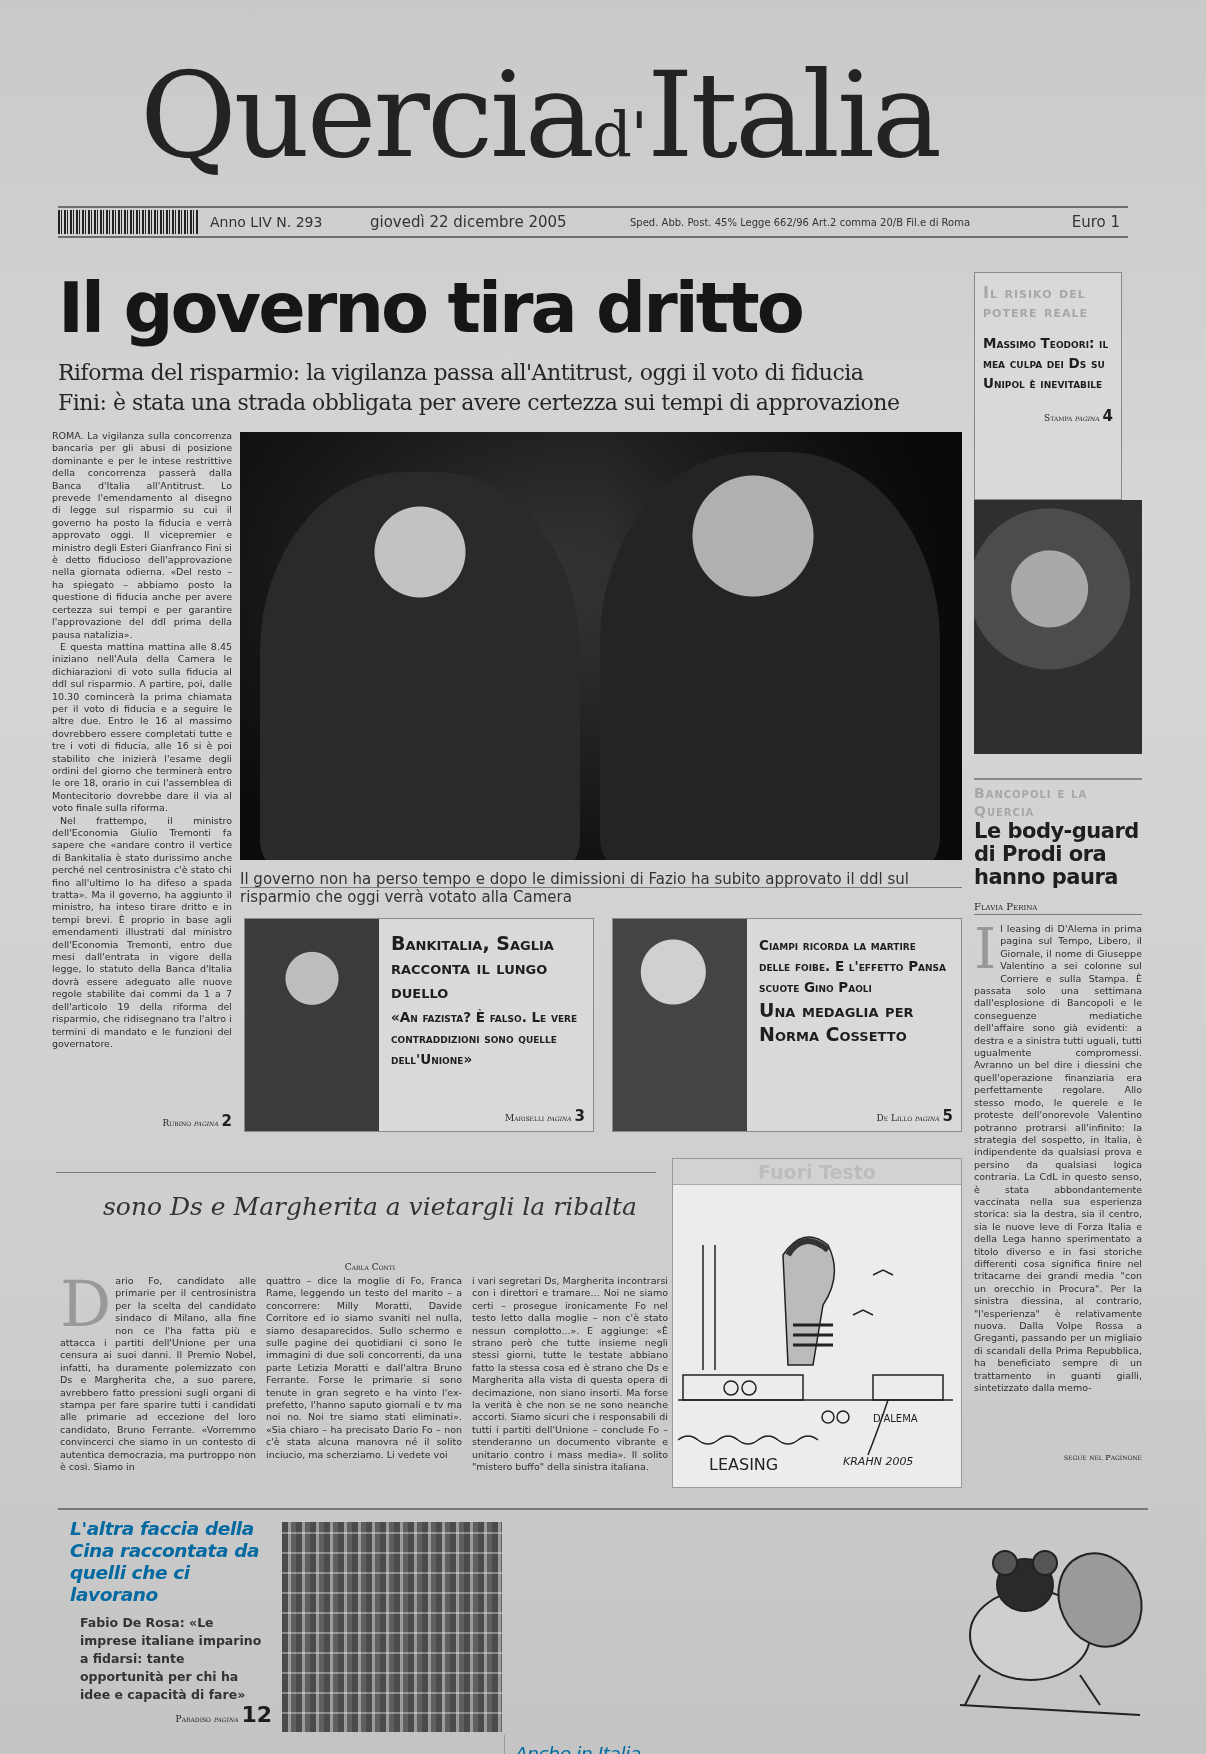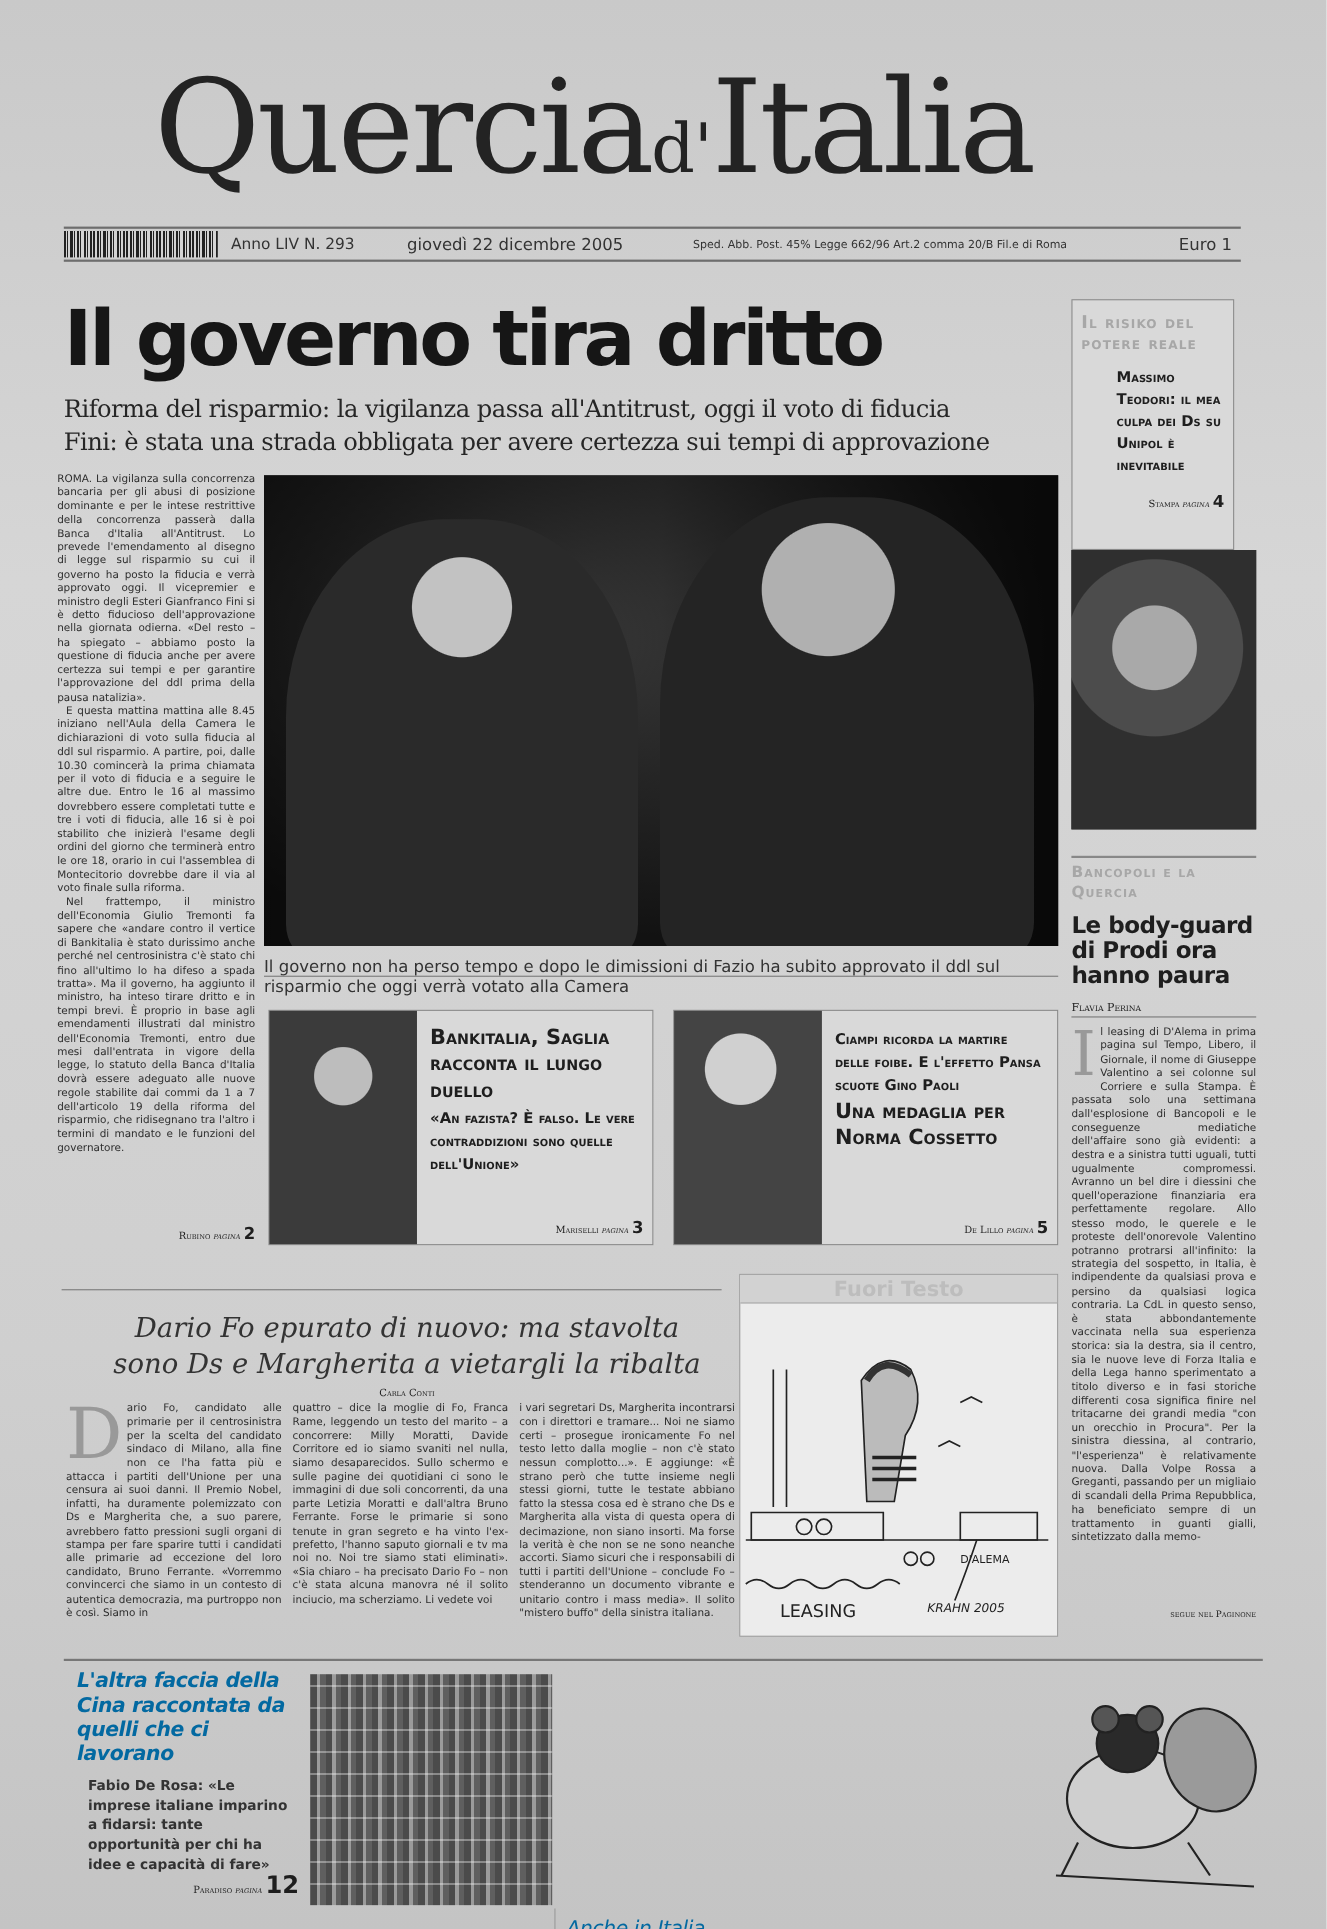--- a/index.html
+++ b/index.html
@@ -60,21 +60,21 @@
     background: radial-gradient(circle at 45% 35%, #a9a9a9 0 38px, #4c4c4c 39px 80px, #2f2f2f 81px), #3a3a3a; }
 
   .box-small { top: 918px; height: 214px; display: flex; }
   .box-small .pic { width: 134px; height: 100%; }
   .box-small .txt { flex: 1; padding: 12px 10px 6px 12px; position: relative; }
   .box-small .big { font-size: 19px; line-height: 24px; }
   .box-small .sub { font-size: 13.5px; line-height: 21px; margin-top: 4px; }
   .box-small .ref { position: absolute; right: 8px; bottom: 6px; }
 
   .right-col { left: 974px; top: 778px; width: 168px; }
-  .right-col .title { font-size: 21px; font-weight: bold; line-height: 23px; margin-top: 10px; letter-spacing: -0.5px; }
+  .right-col .title { font-size: 21px; font-weight: bold; line-height: 23px; letter-spacing: -0.5px; }
   .right-col .author { font-family: "DejaVu Serif", serif; font-size: 10px; font-variant: small-caps; margin-top: 12px;
     border-bottom: 1px solid #777; padding-bottom: 2px; }
   .dropcap { float: left; font-family: "DejaVu Serif", serif; font-size: 56px; line-height: 52px; color: #999; margin-right: 4px; }
 
   .fo-title { left: 90px; top: 1190px; width: 560px; text-align: center; font-family: "DejaVu Serif", serif;
     font-style: italic; font-size: 25px; line-height: 33px; color: #333; }
   .fo-author { left: 320px; top: 1262px; width: 100px; text-align: center; font-family: "DejaVu Serif", serif;
     font-size: 9px; font-variant: small-caps; }
   .fo-col { top: 1275px; width: 196px; height: 230px; overflow: hidden; }
 
@@ -125,21 +125,21 @@
 
 <div class="abs photo-main">
   <div class="fig1"></div>
   <div class="fig2"></div>
 </div>
 <div class="abs caption">Il governo non ha perso tempo e dopo le dimissioni di Fazio ha subito approvato il ddl sul risparmio che oggi verrà votato alla Camera</div>
 <div class="abs rule-thin" style="left:240px; top:887px; width:722px;"></div>
 
 <div class="abs box sidebar-top">
   <div class="kicker-faded">Il risiko del potere reale</div>
-  <div class="sc-head" style="font-size:13.5px; line-height:20px; margin-top:12px;margin-left:32px;">Massimo Teodori: il mea culpa dei Ds su Unipol è inevitabile</div>
+  <div class="sc-head" style="font-size:13.5px; line-height:20px; margin-top:12px;">Massimo Teodori: il mea culpa dei Ds su Unipol è inevitabile</div>
   <div class="byline-right" style="margin-top:14px;">
     <span>Stampa</span>
     <i>pagina</i>
     <span class="pnum">4</span>
   </div>
 </div>
 <div class="abs sidebar-photo"></div>
 
 <div class="abs box box-small" style="left:244px; width:350px;">
   <div class="pic" style="background: radial-gradient(circle at 50% 28%, #bdbdbd 0 26px, #3b3b3b 27px), #555;"></div>
@@ -173,21 +173,20 @@
   <div class="author">Flavia Perina</div>
   <div class="col-text" style="margin-top:8px; height:530px; overflow:hidden;">
     <span class="dropcap">I</span>
     <span>l leasing di D'Alema in prima pagina sul Tempo, Libero, il Giornale, il nome di Giuseppe Valentino a sei colonne sul Corriere e sulla Stampa. È passata solo una settimana dall'esplosione di Bancopoli e le conseguenze mediatiche dell'affaire sono già evidenti: a destra e a sinistra tutti uguali, tutti ugualmente compromessi. Avranno un bel dire i diessini che quell'operazione finanziaria era perfettamente regolare. Allo stesso modo, le querele e le proteste dell'onorevole Valentino potranno protrarsi all'infinito: la strategia del sospetto, in Italia, è indipendente da qualsiasi prova e persino da qualsiasi logica contraria. La CdL in questo senso, è stata abbondantemente vaccinata nella sua esperienza storica: sia la destra, sia il centro, sia le nuove leve di Forza Italia e della Lega hanno sperimentato a titolo diverso e in fasi storiche differenti cosa significa finire nel tritacarne dei grandi media "con un orecchio in Procura". Per la sinistra diessina, al contrario, "l'esperienza" è relativamente nuova. Dalla Volpe Rossa a Greganti, passando per un migliaio di scandali della Prima Repubblica, ha beneficiato sempre di un trattamento in guanti gialli, sintetizzato dalla memo-</span>
   </div>
   <div class="byline-right" style="font-size:8px;">segue nel Paginone</div>
 </div>
 
 <div class="abs rule-thin" style="left:56px; top:1172px; width:600px;"></div>
 <div class="abs fo-title">
-  <div>Dario Fo epurato di nuovo: ma stavolta</div>
   <div>sono Ds e Margherita a vietargli la ribalta</div>
 </div>
 <div class="abs fo-author">Carla Conti</div>
 <div class="abs fo-col col-text" style="left:60px;">
   <span class="dropcap" style="font-size:64px; line-height:58px;">D</span>
   <span>ario Fo, candidato alle primarie per il centrosinistra per la scelta del candidato sindaco di Milano, alla fine non ce l'ha fatta più e attacca i partiti dell'Unione per una censura ai suoi danni. Il Premio Nobel, infatti, ha duramente polemizzato con Ds e Margherita che, a suo parere, avrebbero fatto pressioni sugli organi di stampa per fare sparire tutti i candidati alle primarie ad eccezione del loro candidato, Bruno Ferrante. «Vorremmo convincerci che siamo in un contesto di autentica democrazia, ma purtroppo non è così. Siamo in</span>
 </div>
 <div class="abs fo-col col-text" style="left:266px;">quattro – dice la moglie di Fo, Franca Rame, leggendo un testo del marito – a concorrere: Milly Moratti, Davide Corritore ed io siamo svaniti nel nulla, siamo desaparecidos. Sullo schermo e sulle pagine dei quotidiani ci sono le immagini di due soli concorrenti, da una parte Letizia Moratti e dall'altra Bruno Ferrante. Forse le primarie si sono tenute in gran segreto e ha vinto l'ex-prefetto, l'hanno saputo giornali e tv ma noi no. Noi tre siamo stati eliminati». «Sia chiaro – ha precisato Dario Fo – non c'è stata alcuna manovra né il solito inciucio, ma scherziamo. Li vedete voi</div>
 <div class="abs fo-col col-text" style="left:472px;">i vari segretari Ds, Margherita incontrarsi con i direttori e tramare... Noi ne siamo certi – prosegue ironicamente Fo nel testo letto dalla moglie – non c'è stato nessun complotto...». E aggiunge: «È strano però che tutte insieme negli stessi giorni, tutte le testate abbiano fatto la stessa cosa ed è strano che Ds e Margherita alla vista di questa opera di decimazione, non siano insorti. Ma forse la verità è che non se ne sono neanche accorti. Siamo sicuri che i responsabili di tutti i partiti dell'Unione – conclude Fo – stenderanno un documento vibrante e unitario contro i mass media». Il solito "mistero buffo" della sinistra italiana.</div>
 

